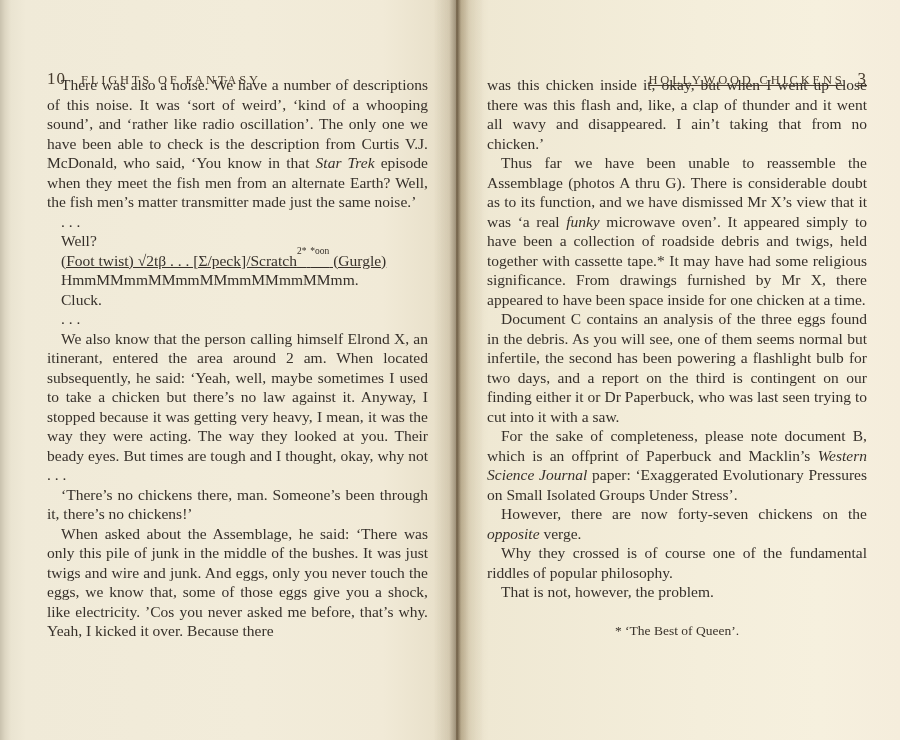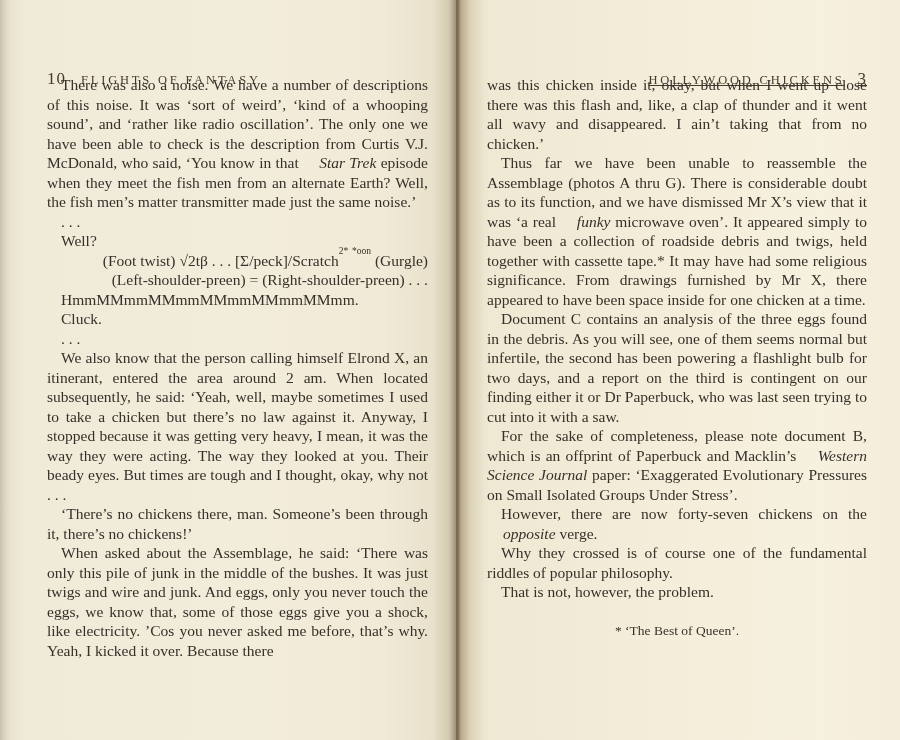--- a/index.html
+++ b/index.html
@@ -52,22 +52,22 @@
   .header-row.left  .header-title { margin-left:15px; }
   .header-row.right .header-title { margin-right:13px; }
 
   .body {
     font-size:15.5px; line-height:19.5px;
     color:#36302a; text-align:justify;
     text-rendering:optimizeLegibility;
   }
   .para { margin:0; }
   .para.indent { text-indent:14px; }
-  .para.left { text-align:right; }
-  em { font-style:italic;margin-left:16px; }
+  .para.left { text-align:left;text-decoration:underline; }
+  em { font-style:italic; }
   sup { font-size:9.5px; line-height:0; position:relative; top:-5px; }
 
   .footnote {
     margin-top:21px; font-size:13.5px; color:#3a332b;
     text-align:center;
   }
 </style>
 </head>
 <body>
 
@@ -76,21 +76,21 @@
   <div class="page page-left">
     <div class="text-col">
       <div class="header-row left">
         <span class="pagenum">10</span>
         <span class="header-title">FLIGHTS OF FANTASY</span>
       </div>
       <div class="body">
           <p class="para indent"><span>There was also a noise. We have a number of descriptions of this noise. It was ‘sort of weird’, ‘kind of a whooping sound’, and ‘rather like radio oscillation’. The only one we have been able to check is the description from Curtis V.J. McDonald, who said, ‘You know in that </span><em>Star Trek</em><span> episode when they meet the fish men from an alternate Earth? Well, the fish men’s matter transmitter made just the same noise.’</span></p>
           <p class="para indent"><span>. . .</span></p>
           <p class="para indent"><span>Well?</span></p>
-          <p class="para indent left"><span>(Foot twist) √2tβ . . . [Σ/peck]/Scratch</span><sup>2*</sup><span> </span><sup>*oon</sup><span> (Gurgle)</span><br><span>(Left-shoulder-preen) = (Right-shoulder-preen) . . .</span></p>
+          <p class="para indent left"><span>(Foot twist) √2tβ . . . [Σ/peck]/Scratch</span><sup>2*</sup><span> </span><sup>*oon</sup><span> (Gurgle)</span><br></p>
           <p class="para indent"><span>HmmMMmmMMmmMMmmMMmmMMmm.</span></p>
           <p class="para indent"><span>Cluck.</span></p>
           <p class="para indent"><span>. . .</span></p>
           <p class="para indent"><span>We also know that the person calling himself Elrond X, an itinerant, entered the area around 2 am. When located subsequently, he said: ‘Yeah, well, maybe sometimes I used to take a chicken but there’s no law against it. Anyway, I stopped because it was getting very heavy, I mean, it was the way they were acting. The way they looked at you. Their beady eyes. But times are tough and I thought, okay, why not . . .</span></p>
           <p class="para indent"><span>‘There’s no chickens there, man. Someone’s been through it, there’s no chickens!’</span></p>
           <p class="para indent"><span>When asked about the Assemblage, he said: ‘There was only this pile of junk in the middle of the bushes. It was just twigs and wire and junk. And eggs, only you never touch the eggs, we know that, some of those eggs give you a shock, like electricity. ’Cos you never asked me before, that’s why. Yeah, I kicked it over. Because there</span></p>
         </div>
     </div>
   </div>
 

